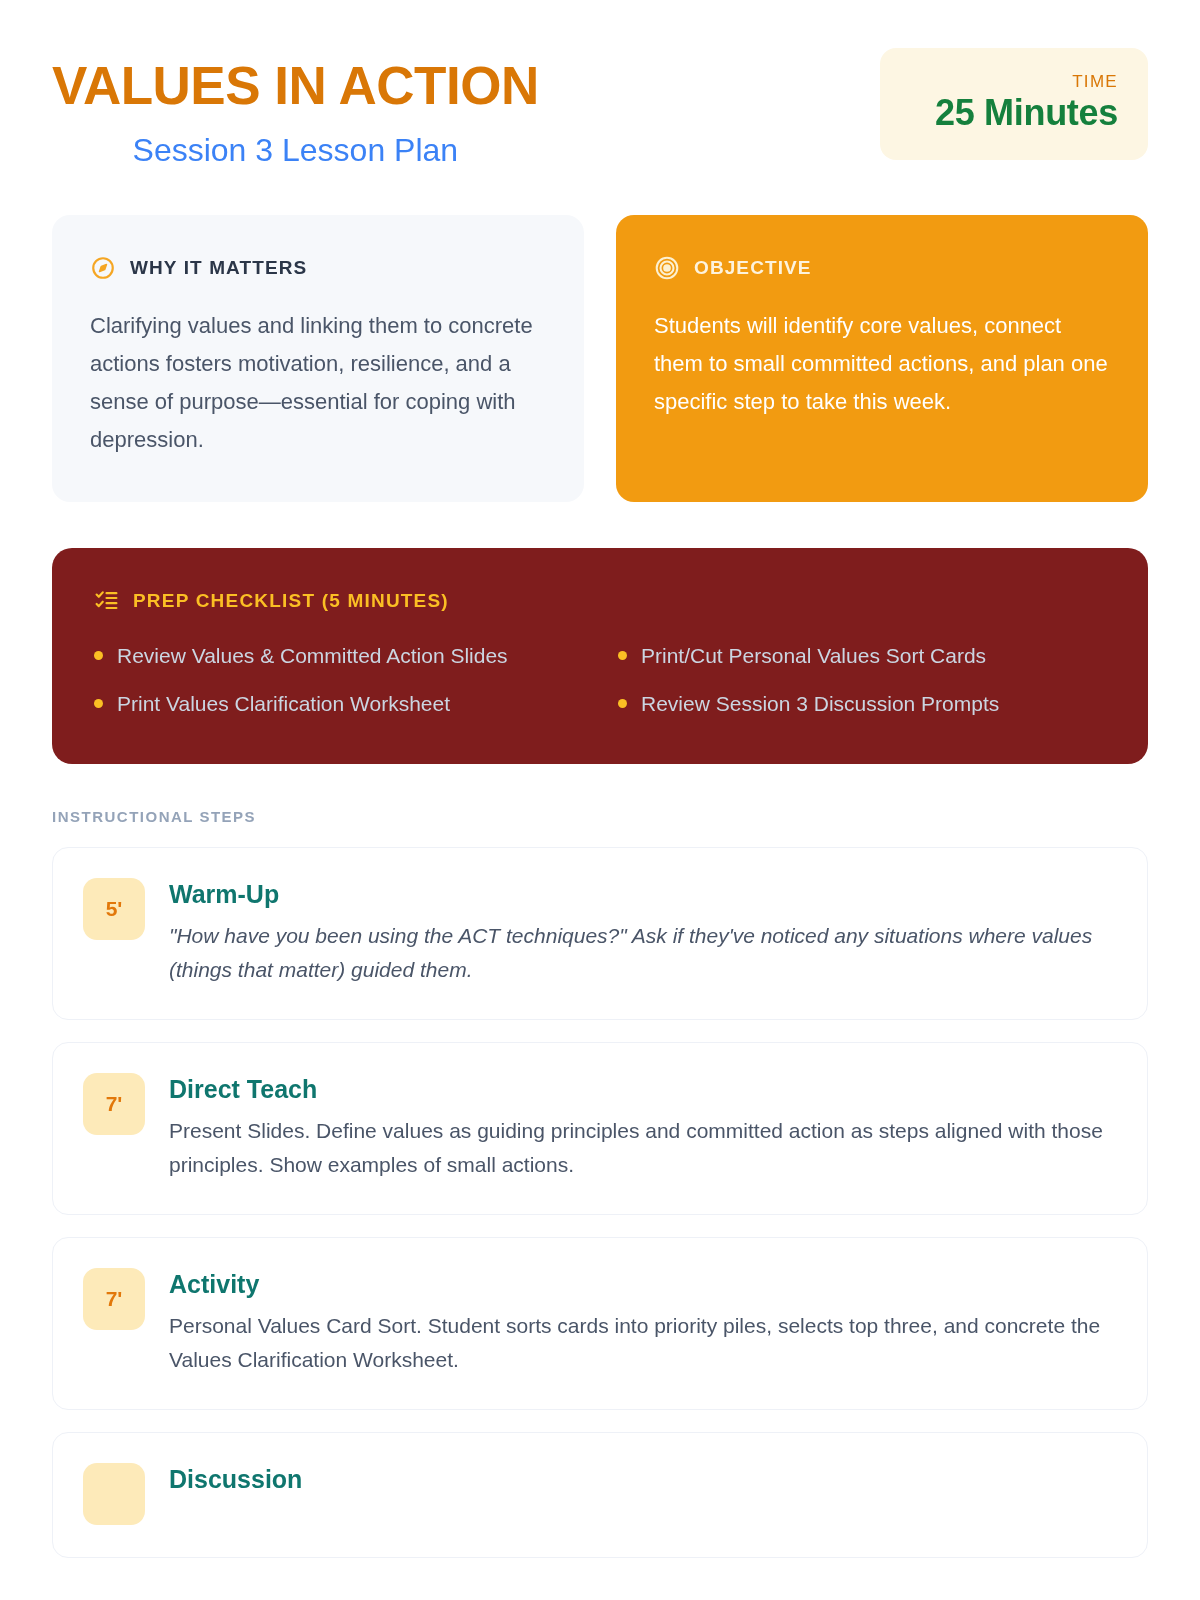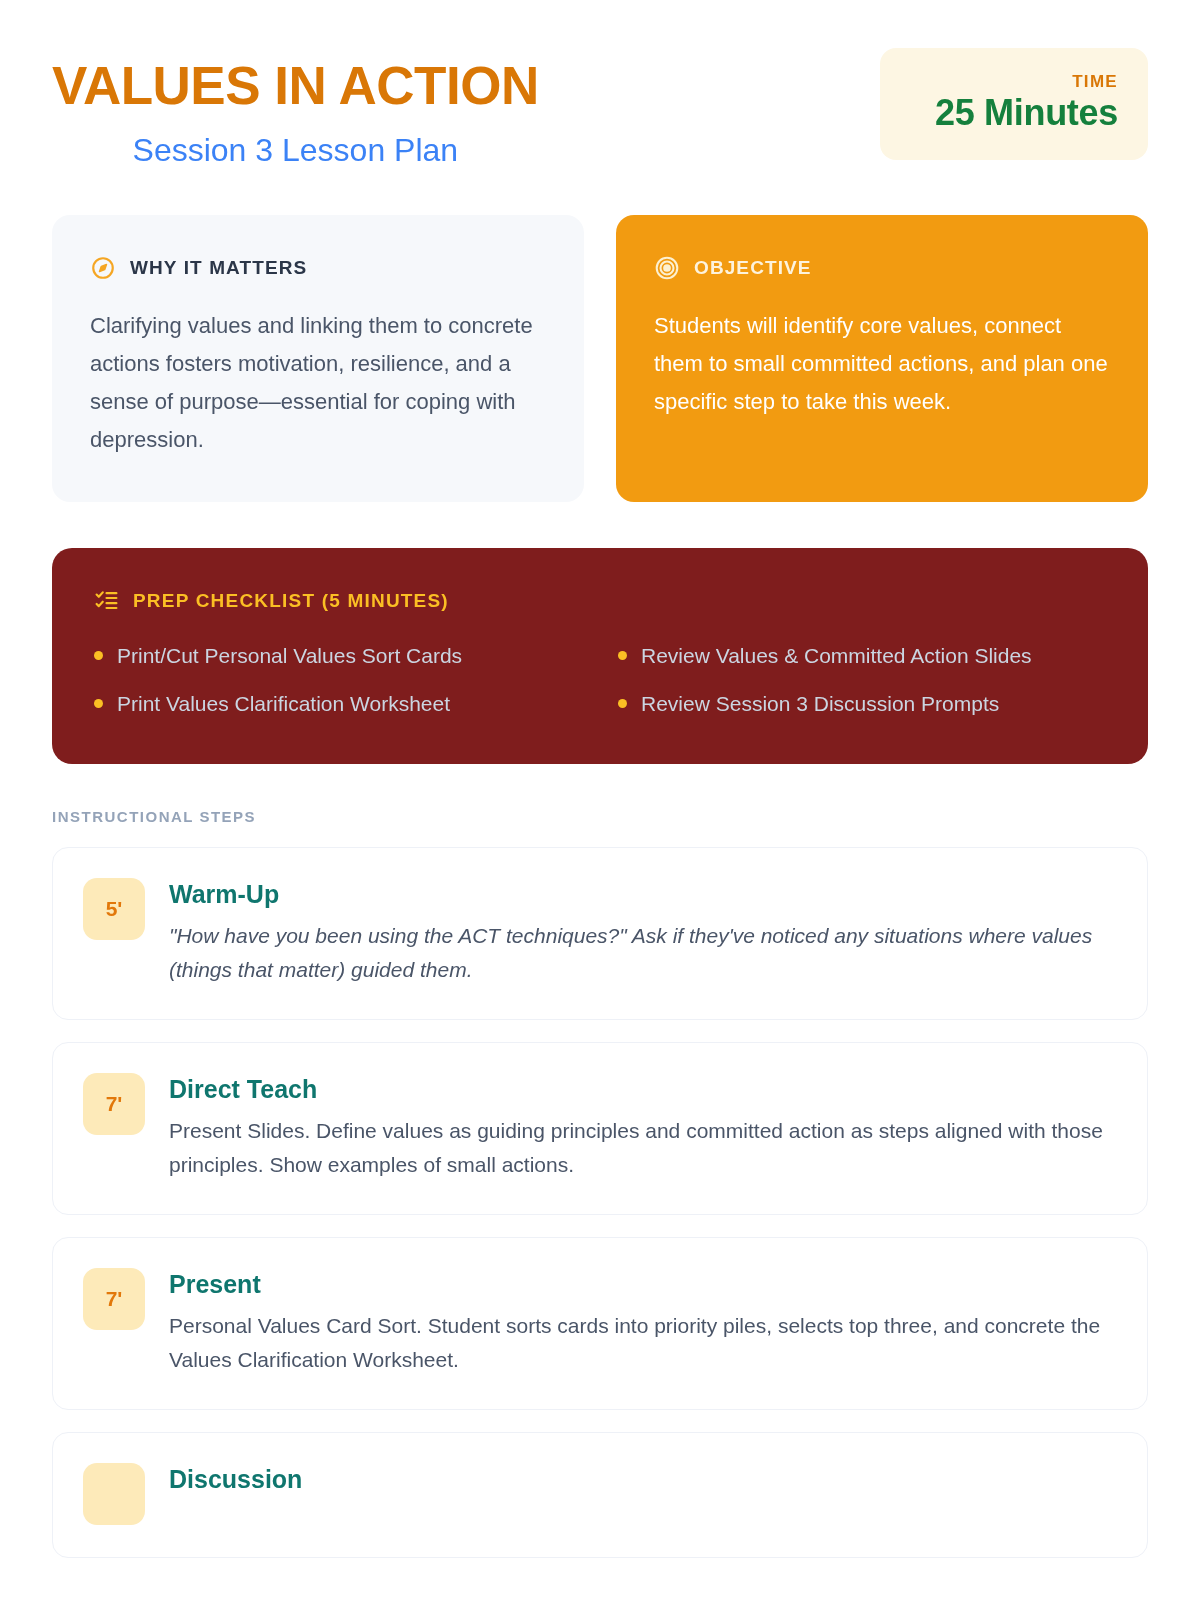--- a/index.html
+++ b/index.html
@@ -50,21 +50,21 @@
 
   .time-badge {
     background: #fdf6e3;
     border-radius: 16px;
     padding: 24px 30px 26px 30px;
     min-width: 268px;
     text-align: right;
   }
   .time-badge-label {
     font-size: 17px;
-    font-weight: bold;
+    font-weight: normal;
     color: #d97706;
     letter-spacing: 1.3px;
   }
   .time-badge-value {
     font-size: 36px;
     font-weight: bold;
     color: #15803d;
     margin-top: 0;
     letter-spacing: -0.3px;
   }
@@ -257,25 +257,25 @@
           <line x1="12" y1="9.6" x2="21.5" y2="9.6"></line>
           <line x1="12" y1="14.6" x2="21.5" y2="14.6"></line>
           <line x1="12" y1="19.2" x2="21.5" y2="19.2"></line>
         </svg>
       </span>
       <span class="checklist-title">PREP CHECKLIST (5 MINUTES)</span>
     </div>
     <div class="checklist-grid">
       <div class="check-item">
         <span class="check-dot"></span>
-        <span>Print/Cut Personal Values Sort Cards</span>
+        <span>Review Values &amp; Committed Action Slides</span>
       </div>
       <div class="check-item">
         <span class="check-dot"></span>
-        <span>Review Values &amp; Committed Action Slides</span>
+        <span>Print/Cut Personal Values Sort Cards</span>
       </div>
       <div class="check-item">
         <span class="check-dot"></span>
         <span>Print Values Clarification Worksheet</span>
       </div>
       <div class="check-item">
         <span class="check-dot"></span>
         <span>Review Session 3 Discussion Prompts</span>
       </div>
     </div>
@@ -297,21 +297,21 @@
       <div class="step-badge">7'</div>
       <div class="step-text">
         <div class="step-title">Direct Teach</div>
         <div class="step-desc">Present Slides. Define values as guiding principles and committed action as steps aligned with those principles. Show examples of small actions.</div>
       </div>
     </div>
 
     <div class="step-card">
       <div class="step-badge">7'</div>
       <div class="step-text">
-        <div class="step-title">Present</div>
+        <div class="step-title">Activity</div>
         <div class="step-desc">Personal Values Card Sort. Student sorts cards into priority piles, selects top three, and concrete the Values Clarification Worksheet.</div>
       </div>
     </div>
 
     <div class="step-card">
       <div class="step-badge"></div>
       <div class="step-text">
         <div class="step-title">Discussion</div>
         <div class="step-desc"></div>
       </div>

